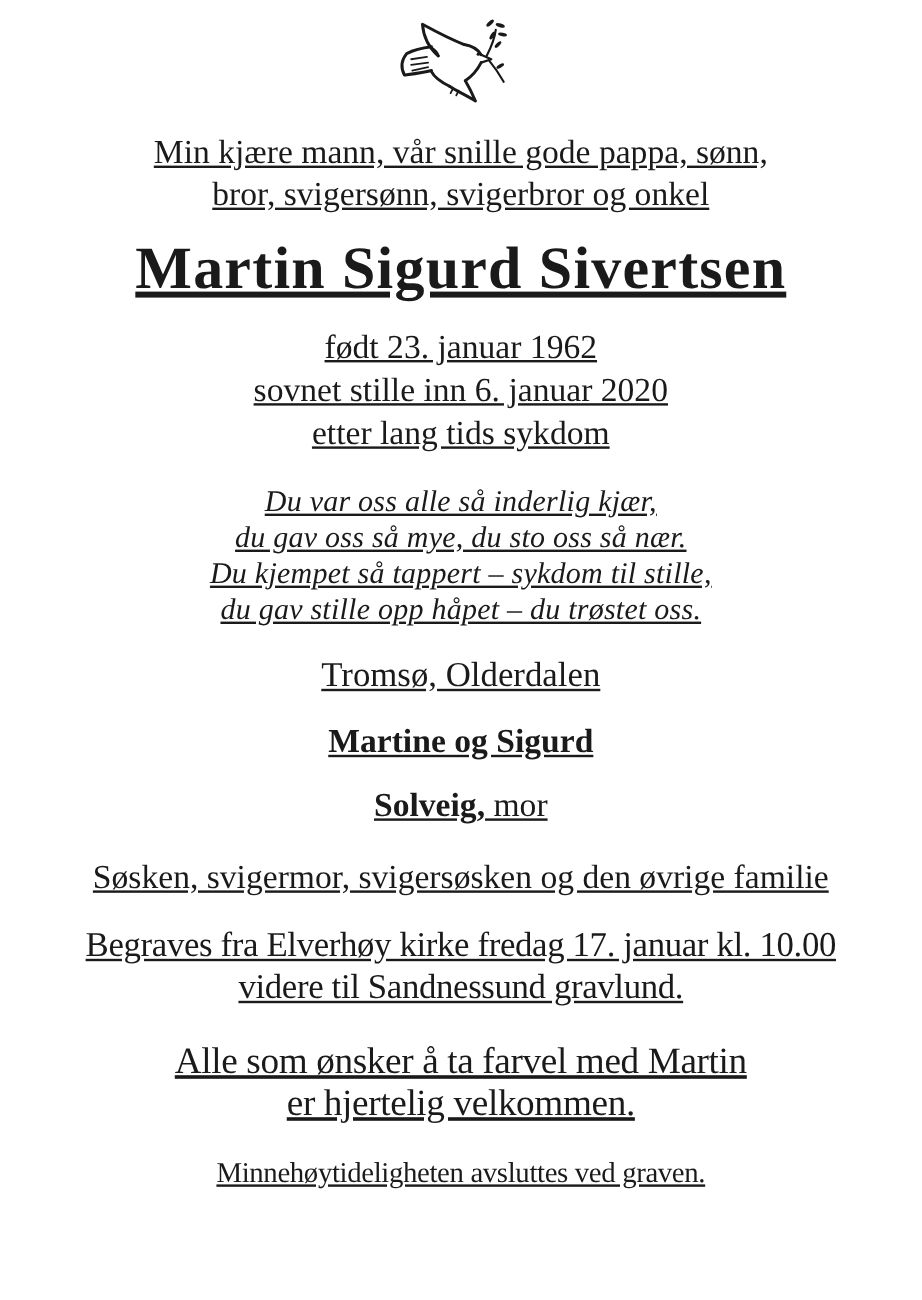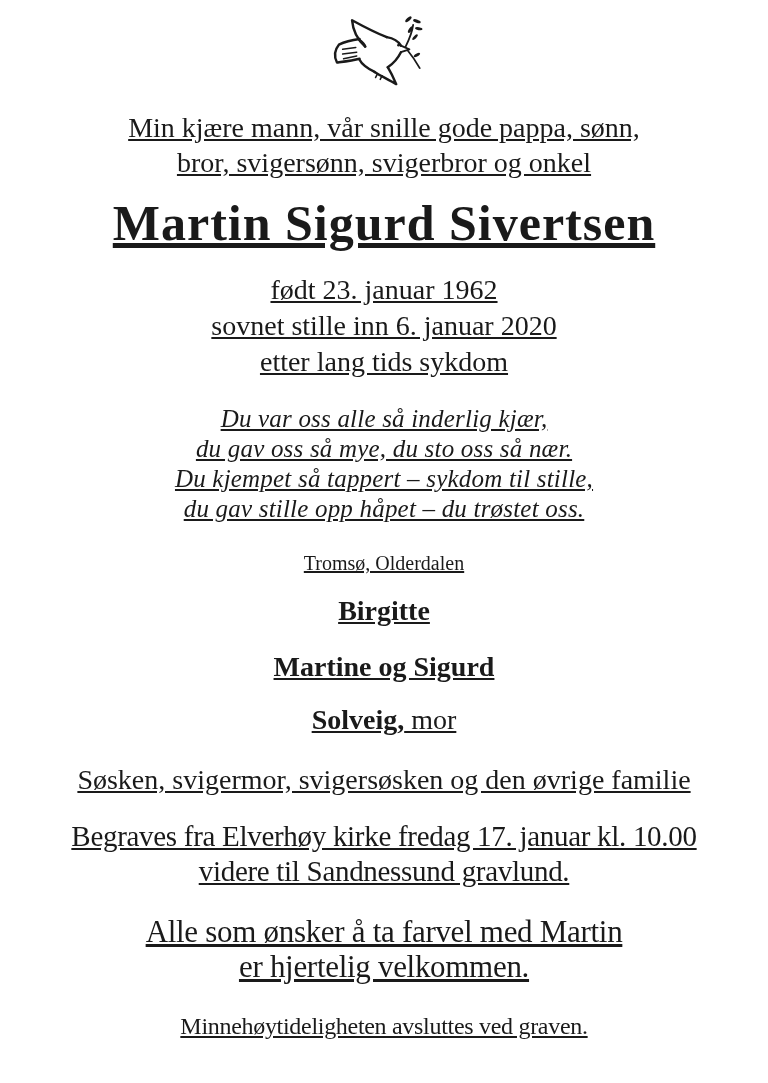--- a/index.html
+++ b/index.html
@@ -40,21 +40,21 @@
     margin-top: 21px;
   }
   .verse {
     font-size: 25px;
     line-height: 30px;
     font-style: italic;
     margin-top: 24px;
     letter-spacing: 0.2px;
   }
   .location {
-    font-size: 20px;
+    font-size: 29px;
     line-height: 34px;
     margin-top: 22px;
   }
   .mourner {
     font-size: 28px;
     line-height: 34px;
   }
   .mourner-1 { margin-top: 14px; }
   .mourner-2 { margin-top: 22px; }
   .mourner-3 { margin-top: 19px; }
@@ -146,21 +146,20 @@
 
   <p class="verse">
     <span>Du var oss alle så inderlig kjær,</span><br>
     <span>du gav oss så mye, du sto oss så nær.</span><br>
     <span>Du kjempet så tappert – sykdom til stille,</span><br>
     <span>du gav stille opp håpet – du trøstet oss.</span>
   </p>
 
   <p class="location">Tromsø, Olderdalen</p>
 
-  <p class="mourner mourner-1"><span class="b">Birgitte</span><span></span></p>
 
   <p class="mourner mourner-2"><span class="b">Martine og Sigurd</span><span></span></p>
 
   <p class="mourner mourner-3"><span class="b">Solveig,</span><span> mor</span></p>
 
   <p class="family">Søsken, svigermor, svigersøsken og den øvrige familie</p>
 
   <p class="funeral">
     <span>Begraves fra Elverhøy kirke fredag 17. januar kl. 10.00</span><br>
     <span>videre til Sandnessund gravlund.</span>

